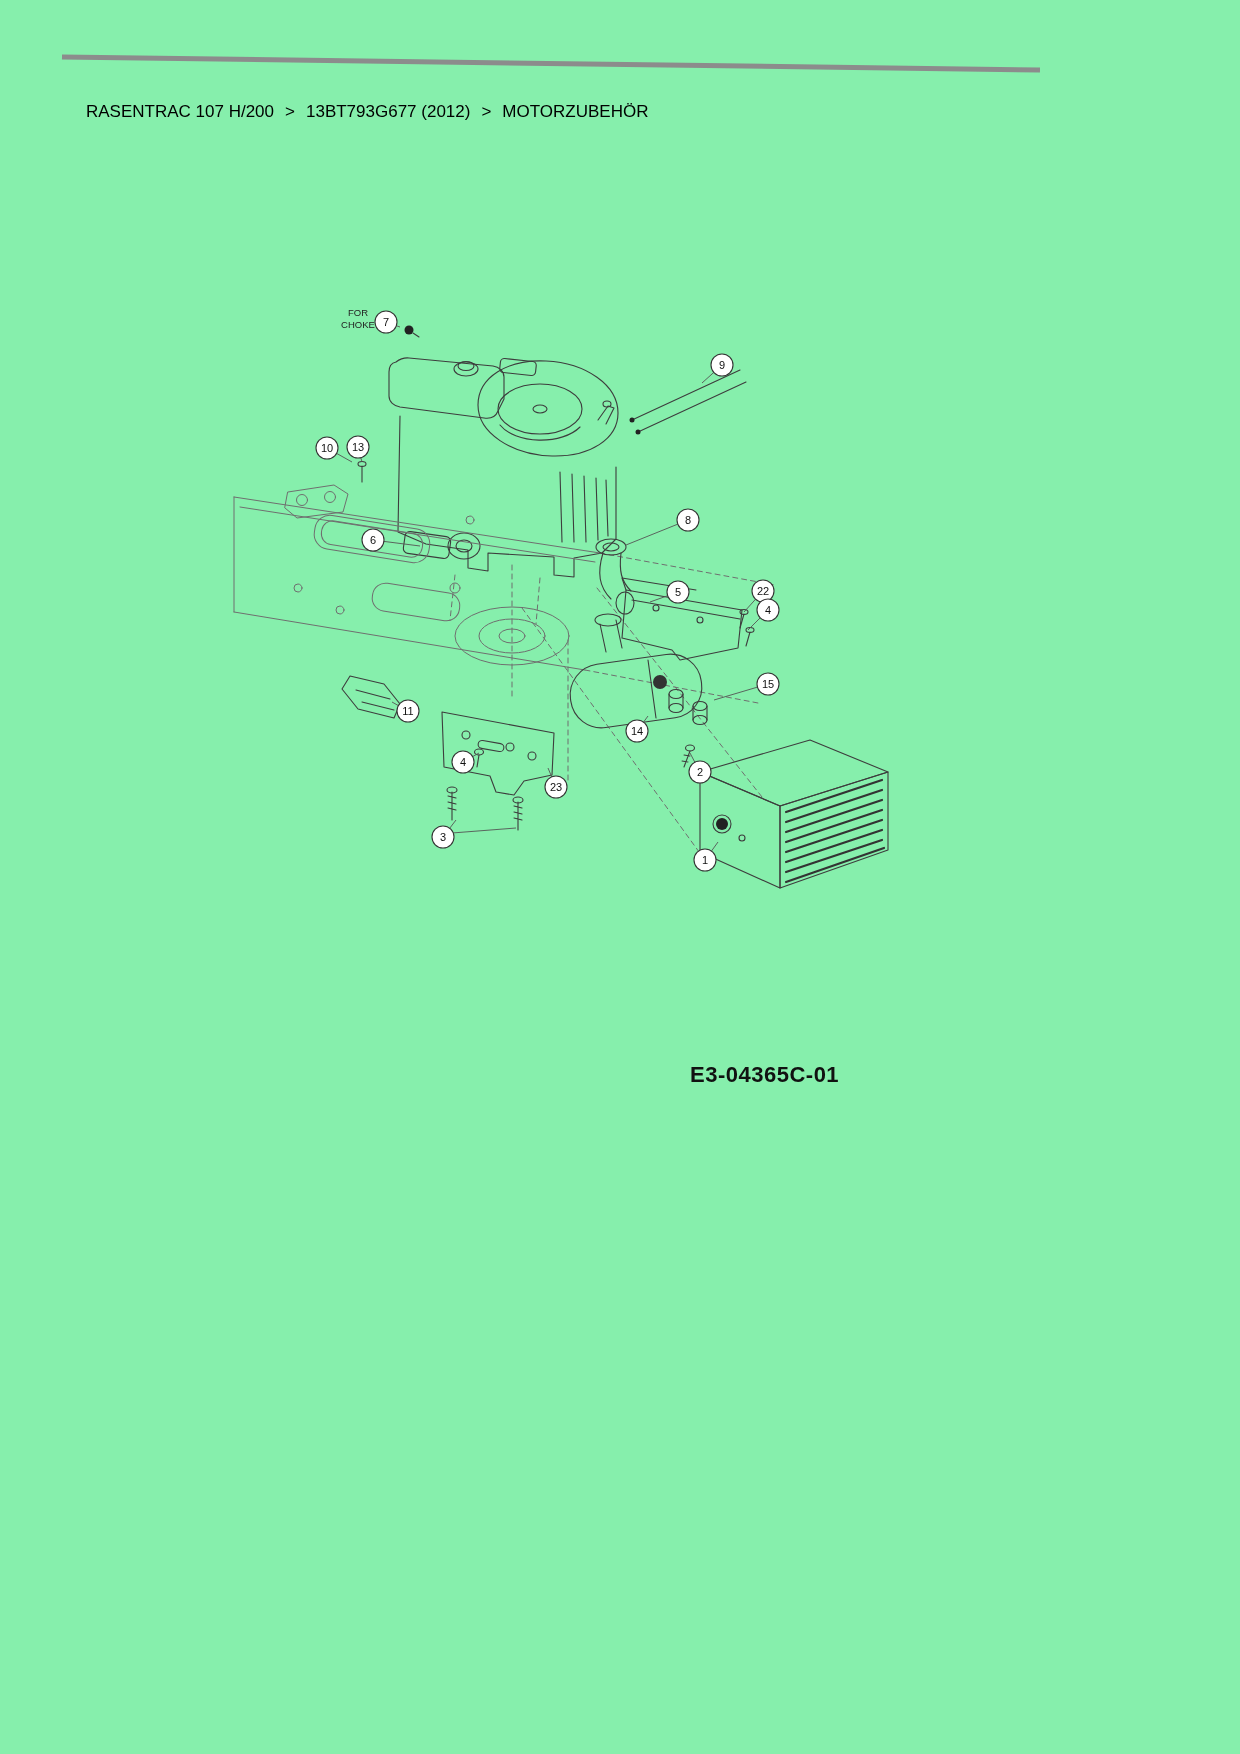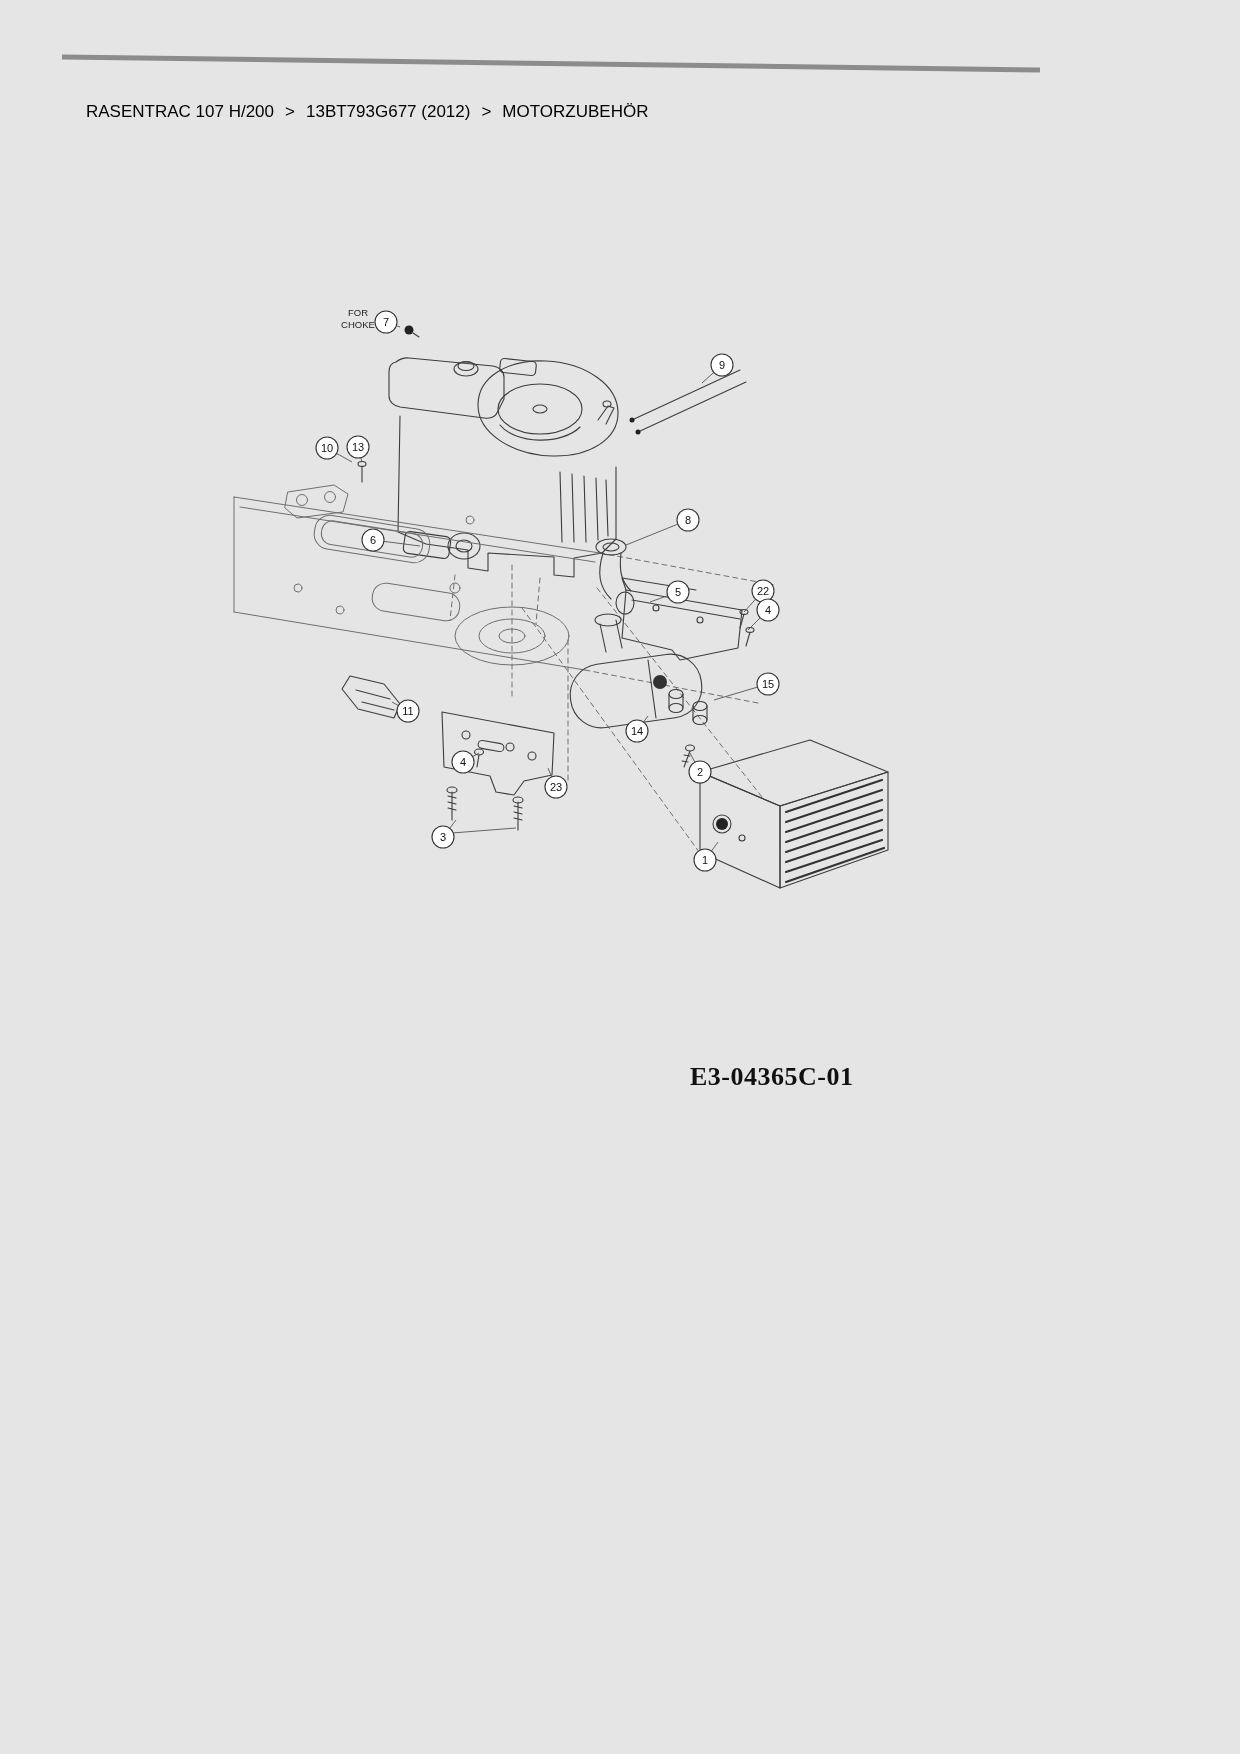--- a/index.html
+++ b/index.html
@@ -1,41 +1,40 @@
 <!DOCTYPE html>
 <html><head>
 <meta charset="utf-8">
 <style>
   html,body{margin:0;padding:0;background:#fff;}
   .page{
     position:relative;
     width:1240px;
     height:1754px;
-    background:#e5e5e5;
+    background:#86efac;
     font-family:"Liberation Sans", sans-serif;
     overflow:hidden;
   }
   .breadcrumb{
     position:absolute;
     left:86px;
     top:102px;
     font-size:17px;
     color:#000;
     white-space:nowrap;
   }
   .breadcrumb .sep{margin:0 11px;}
   .diagram-code{
     position:absolute;
     left:690px;
     top:1062px;
-    font-size:26px;
+    font-size:22px;
     font-weight:bold;
     letter-spacing:0.5px;
     color:#111;
-    font-family:Liberation Serif, serif;
   }
   svg.diagram{
     position:absolute;
     left:0; top:0;
     width:1240px; height:1754px;
   }
   .sketch{stroke:#3d3d3d; fill:none; stroke-width:1.1; stroke-linejoin:round; stroke-linecap:round;}
   .sketch-light{stroke:#6f6f6f; fill:none; stroke-width:1; stroke-linejoin:round; stroke-linecap:round;}
   .dashed{stroke-dasharray:5 4;}
   .slats{stroke:#333; stroke-width:2.2; fill:none;}

